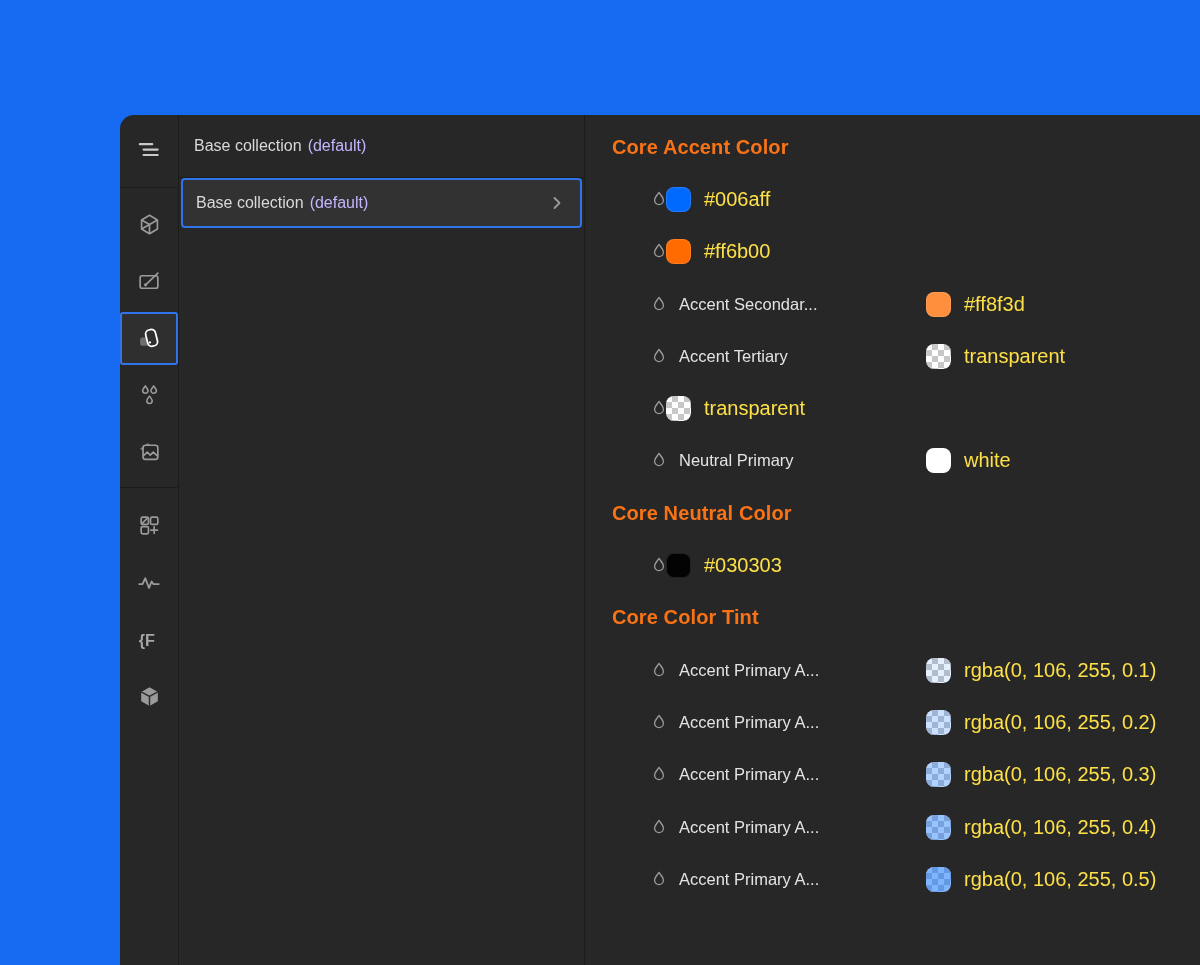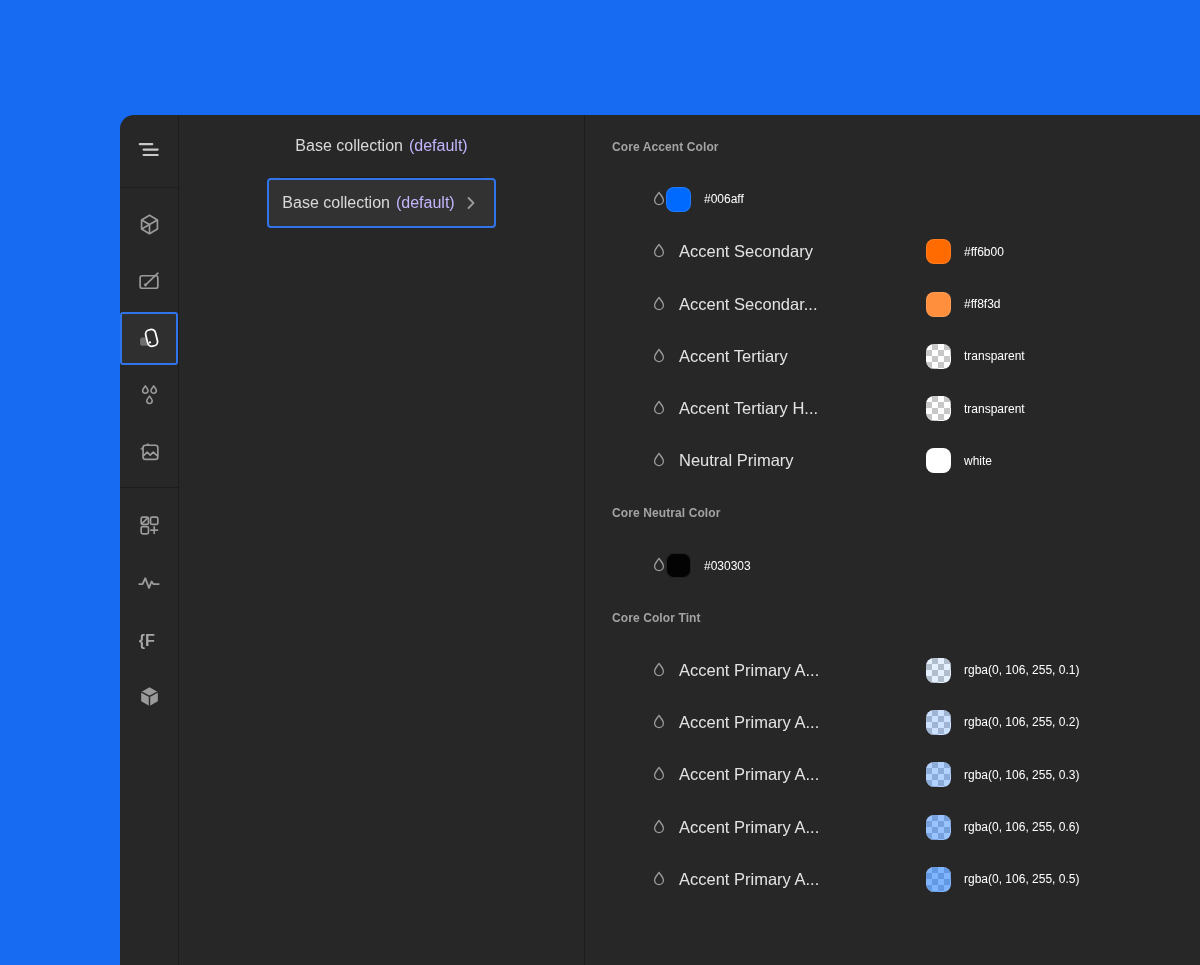--- a/index.html
+++ b/index.html
@@ -15,44 +15,44 @@
     display:flex;overflow:hidden;
   }
   
   .toolbar{flex:0 0 58px;width:58px;border-right:1px solid #1c1c1c;display:flex;flex-direction:column;}
   .toolbar-head{height:72px;flex:0 0 72px;border-bottom:1px solid #1c1c1c;display:flex;align-items:center;justify-content:center;}
   .tb-items{display:flex;flex-direction:column;padding-top:8px;}
   .tb-slot{height:57px;display:flex;align-items:center;justify-content:center;box-sizing:border-box;cursor:pointer;}
   .tb-slot.selected{height:53px;margin:2px 0;border:2px solid #3173e8;border-radius:3px;background:#2f2f2f;}
   .tb-divider{height:1px;background:#1c1c1c;margin:6px 0 2px 0;}
   
-  .sidebar{flex:0 0 406px;width:406px;border-right:1px solid #1c1c1c;display:flex;flex-direction:column;box-sizing:border-box;align-items:center;}
+  .sidebar{flex:0 0 406px;width:406px;border-right:1px solid #1c1c1c;display:flex;flex-direction:column;box-sizing:border-box;}
   .sb-header{height:62px;flex:0 0 62px;border-bottom:1px solid #1c1c1c;display:flex;align-items:center;gap:6px;padding:0 15px;font-size:16px;color:#d9d9d9;}
   .suffix{color:#c4b5fd;}
   .ds-row{height:56px;flex:0 0 56px;display:flex;align-items:center;gap:12px;padding:0 15px;color:#ffffff;font-size:17px;font-weight:700;cursor:pointer;}
   .ds-chevron{margin-left:auto;display:flex;}
   .sel-row{margin:0 2px;height:46px;flex:0 0 46px;border:2px solid #3173e8;border-radius:4px;background:#323232;display:flex;align-items:center;gap:6px;padding:0 13px;font-size:16px;color:#d9d9d9;cursor:pointer;}
   .sel-chevron{margin-left:auto;display:flex;}
   
   .content{flex:1;padding-top:6px;overflow:hidden;}
   .slot{height:52.3px;display:flex;align-items:center;box-sizing:border-box;}
-  .section-header{padding-left:27px;font-size:12px;font-weight:700;color:#a3a3a3;letter-spacing:.1px;}
+  .section-header{padding-left:27px;font-size:20px;font-weight:700;color:#f97316;letter-spacing:.1px;}
   .token-row{padding-left:67px;cursor:pointer;}
   .row-drop{flex:0 0 14px;display:flex;}
   .row-label{margin-left:13px;width:247px;font-size:16.5px;color:#e3e3e3;white-space:nowrap;overflow:hidden;}
   .swatch{flex:0 0 25px;width:25px;height:25px;border-radius:8px;position:relative;overflow:hidden;box-shadow:inset 0 0 0 1px rgba(255,255,255,.12);}
   .swatch.checker{
     background-color:#ffffff;
     background-image:
       linear-gradient(45deg,#c7c7c7 25%,transparent 25%,transparent 75%,#c7c7c7 75%),
       linear-gradient(45deg,#c7c7c7 25%,transparent 25%,transparent 75%,#c7c7c7 75%);
     background-size:12px 12px;background-position:0 0,6px 6px;
   }
   .swatch .tint{position:absolute;inset:0;}
-  .row-value{margin-left:13px;font-size:12px;color:#ffffff;white-space:nowrap;}
+  .row-value{margin-left:13px;font-size:20px;color:#fde047;white-space:nowrap;}
 </style>
 </head>
 <body>
 
 <div style="position:absolute;inset:0;"></div>
 
 <div class="app-panel">
 
   <div class="toolbar">
     <div class="toolbar-head">
@@ -177,21 +177,20 @@
         </span>
         <div class="swatch" style="background: rgb(0, 106, 255);"></div>
         <div class="row-value">#006aff</div>
       </div>
       <div class="slot token-row">
         <span class="row-drop">
           <svg width="14" height="17" viewBox="0 0 14 17" fill="none" stroke="#9b9b9b" stroke-width="1.3" stroke-linejoin="round">
             <path d="M7 1.4C8.6 3.7 11.4 6.6 11.4 9.3a4.4 4.4 0 1 1-8.8 0C2.6 6.6 5.4 3.7 7 1.4z"></path>
           </svg>
         </span>
-        <div class="row-label">Accent Secondary</div>
         <div class="swatch" style="background: rgb(255, 107, 0);"></div>
         <div class="row-value">#ff6b00</div>
       </div>
       <div class="slot token-row">
         <span class="row-drop">
           <svg width="14" height="17" viewBox="0 0 14 17" fill="none" stroke="#9b9b9b" stroke-width="1.3" stroke-linejoin="round">
             <path d="M7 1.4C8.6 3.7 11.4 6.6 11.4 9.3a4.4 4.4 0 1 1-8.8 0C2.6 6.6 5.4 3.7 7 1.4z"></path>
           </svg>
         </span>
         <div class="row-label">Accent Secondar...</div>
@@ -207,21 +206,20 @@
         <div class="row-label">Accent Tertiary</div>
         <div class="swatch checker"></div>
         <div class="row-value">transparent</div>
       </div>
       <div class="slot token-row">
         <span class="row-drop">
           <svg width="14" height="17" viewBox="0 0 14 17" fill="none" stroke="#9b9b9b" stroke-width="1.3" stroke-linejoin="round">
             <path d="M7 1.4C8.6 3.7 11.4 6.6 11.4 9.3a4.4 4.4 0 1 1-8.8 0C2.6 6.6 5.4 3.7 7 1.4z"></path>
           </svg>
         </span>
-        <div class="row-label">Accent Tertiary H...</div>
         <div class="swatch checker"></div>
         <div class="row-value">transparent</div>
       </div>
       <div class="slot token-row">
         <span class="row-drop">
           <svg width="14" height="17" viewBox="0 0 14 17" fill="none" stroke="#9b9b9b" stroke-width="1.3" stroke-linejoin="round">
             <path d="M7 1.4C8.6 3.7 11.4 6.6 11.4 9.3a4.4 4.4 0 1 1-8.8 0C2.6 6.6 5.4 3.7 7 1.4z"></path>
           </svg>
         </span>
         <div class="row-label">Neutral Primary</div>
@@ -278,21 +276,21 @@
       <div class="slot token-row">
         <span class="row-drop">
           <svg width="14" height="17" viewBox="0 0 14 17" fill="none" stroke="#9b9b9b" stroke-width="1.3" stroke-linejoin="round">
             <path d="M7 1.4C8.6 3.7 11.4 6.6 11.4 9.3a4.4 4.4 0 1 1-8.8 0C2.6 6.6 5.4 3.7 7 1.4z"></path>
           </svg>
         </span>
         <div class="row-label">Accent Primary A...</div>
         <div class="swatch checker">
           <div class="tint" style="background: rgba(0, 106, 255, 0.4);"></div>
         </div>
-        <div class="row-value">rgba(0, 106, 255, 0.6)</div>
+        <div class="row-value">rgba(0, 106, 255, 0.4)</div>
       </div>
       <div class="slot token-row">
         <span class="row-drop">
           <svg width="14" height="17" viewBox="0 0 14 17" fill="none" stroke="#9b9b9b" stroke-width="1.3" stroke-linejoin="round">
             <path d="M7 1.4C8.6 3.7 11.4 6.6 11.4 9.3a4.4 4.4 0 1 1-8.8 0C2.6 6.6 5.4 3.7 7 1.4z"></path>
           </svg>
         </span>
         <div class="row-label">Accent Primary A...</div>
         <div class="swatch checker">
           <div class="tint" style="background: rgba(0, 106, 255, 0.5);"></div>

